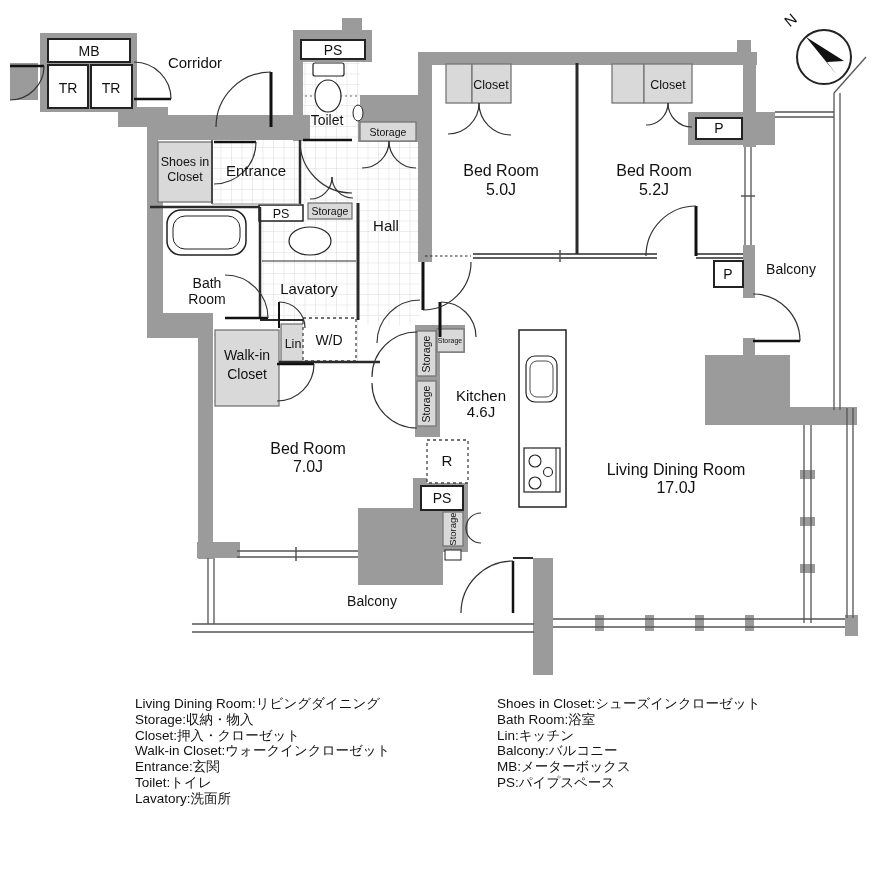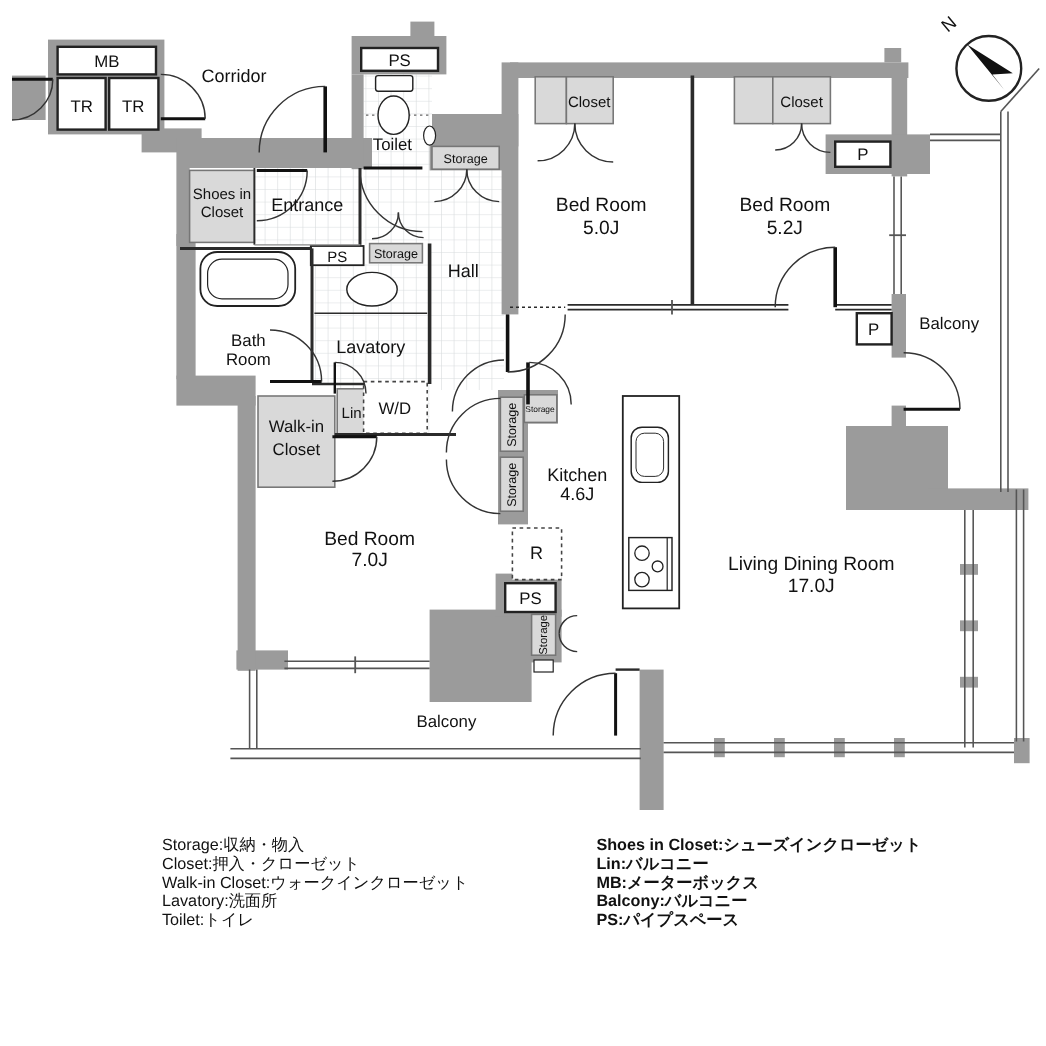--- a/index.html
+++ b/index.html
@@ -4,21 +4,21 @@
 <style>
   html,body{margin:0;padding:0;background:#fff;}
   body{width:872px;height:872px;position:relative;font-family:"Liberation Sans",sans-serif;}
   svg text{font-family:"Liberation Sans",sans-serif;fill:#111;text-anchor:middle;}
   .t16{font-size:16px}.t15{font-size:15px}.t14{font-size:14px}.t12{font-size:12.5px}
   .t10{font-size:10.5px}.t9{font-size:9.5px}.t7{font-size:7px}
   .legend{position:absolute;top:696px;left:0;width:872px;color:#111;}
   .legend-col{position:absolute;top:0;}
   .legend-col div{font-size:13.5px;line-height:15.8px;white-space:nowrap;}
   .col-left{left:135px;}
-  .col-right{left:497px;font-weight:bold;}
+  .col-right{left:497px;}
 </style>
 </head>
 <body>
 
 
 
 <svg width="872" height="690" viewBox="0 0 872 690">
   <defs>
     <pattern id="tile" width="10.5" height="10.5" patternUnits="userSpaceOnUse">
       <path d="M10.5 0H0V10.5" fill="none" stroke="#d8dbdd" stroke-width="1"></path>
@@ -251,29 +251,32 @@
     <text class="t10" transform="translate(430,354) rotate(-90)">Storage</text>
     <text class="t10" transform="translate(430,404) rotate(-90)">Storage</text>
     <text class="t7" x="450" y="343">Storage</text>
     <text class="t9" transform="translate(456,529) rotate(-90)">Storage</text>
   </g>
 </svg>
 
 
 <div class="legend">
   <div class="legend-col col-left">
+    <div>Living Dining Room:リビングダイニング</div>
     <div>Storage:収納・物入</div>
     <div>Closet:押入・クローゼット</div>
     <div>Walk-in Closet:ウォークインクローゼット</div>
+    <div>Entrance:玄関</div>
+    <div>Toilet:トイレ</div>
     <div>Lavatory:洗面所</div>
-    <div>Toilet:トイレ</div>
   </div>
   <div class="legend-col col-right">
     <div>Shoes in Closet:シューズインクローゼット</div>
-    <div>Lin:バルコニー</div>
+    <div>Bath Room:浴室</div>
+    <div>Lin:キッチン</div>
+    <div>Balcony:バルコニー</div>
     <div>MB:メーターボックス</div>
-    <div>Balcony:バルコニー</div>
     <div>PS:パイプスペース</div>
   </div>
 </div>
 
 
 
 
 </body></html>

